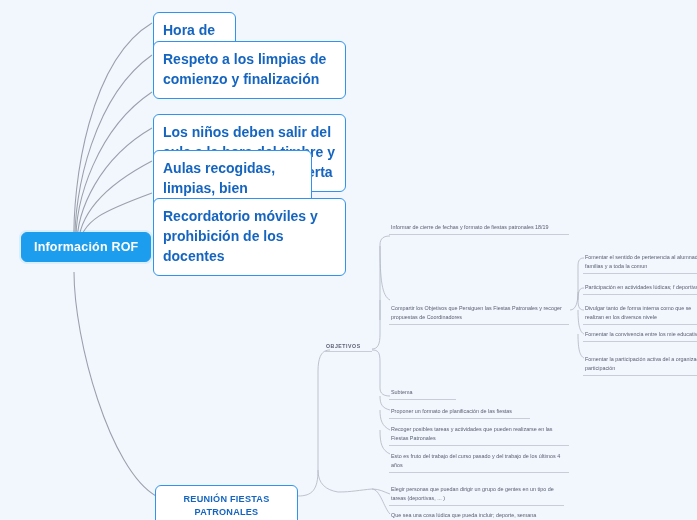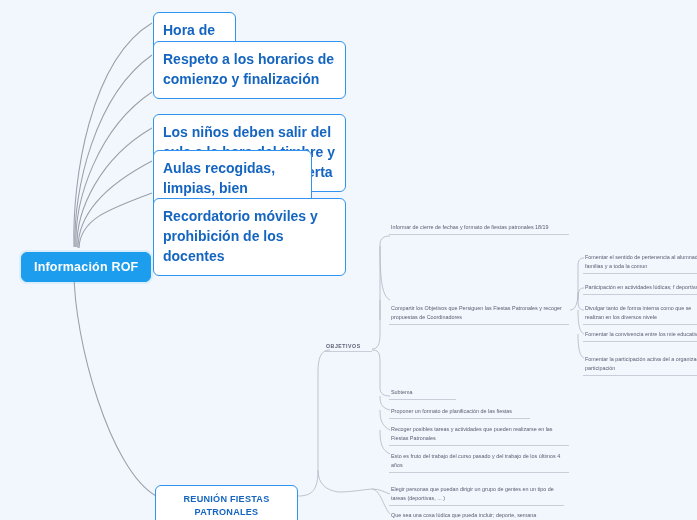--- a/index.html
+++ b/index.html
@@ -78,24 +78,24 @@
 
       <path d="M570,310 C576,310 578,302 578,292 L578,266 C578,260 580,258 584,258"></path>
       <path d="M578,292 L578,300"></path>
       <path d="M578,300 C578,290 580,288 584,288"></path>
       <path d="M578,300 C578,308 580,310 584,310"></path>
       <path d="M578,310 C578,326 580,332 584,334"></path>
       <path d="M578,334 C578,350 580,356 584,358"></path>
     </g>
   </svg>
 
-  <div class="node root" style="left:21px;top:252px;">Información ROF</div>
+  <div class="node root" style="left:21px;top:232px;">Información ROF</div>
 
   <div class="node topic" style="left:153px;top:12px;width:83px;">Hora de entrada</div>
-  <div class="node topic" style="left:153px;top:41px;width:193px;">Respeto a los horarios de comienzo y finalización</div>
+  <div class="node topic" style="left:153px;top:41px;width:193px;">Respeto a los limpias de comienzo y finalización</div>
   <div class="node topic" style="left:153px;top:114px;width:193px;">Los niños deben salir del aula a la hora del timbre y no agolparse en la puerta</div>
   <div class="node topic" style="left:153px;top:150px;width:159px;">Aulas recogidas, limpias, bien puesta... etc</div>
   <div class="node topic" style="left:153px;top:178px;width:193px;margin-top:20px;">Recordatorio móviles y prohibición de los docentes</div>
 
   <div class="node topic strong" style="left:155px;top:485px;width:143px;">REUNIÓN FIESTAS PATRONALES</div>
 
   <div class="node branch-label" style="left:324px;top:343px;width:48px;">OBJETIVOS</div>
 
   <div class="node leaf" style="left:389px;top:223px;width:180px;">Informar de cierre de fechas y formato de fiestas patronales 18/19</div>
   <div class="node leaf" style="left:389px;top:304px;width:180px;">Compartir los Objetivos que Persiguen las Fiestas Patronales y recoger propuestas de Coordinadores</div>

